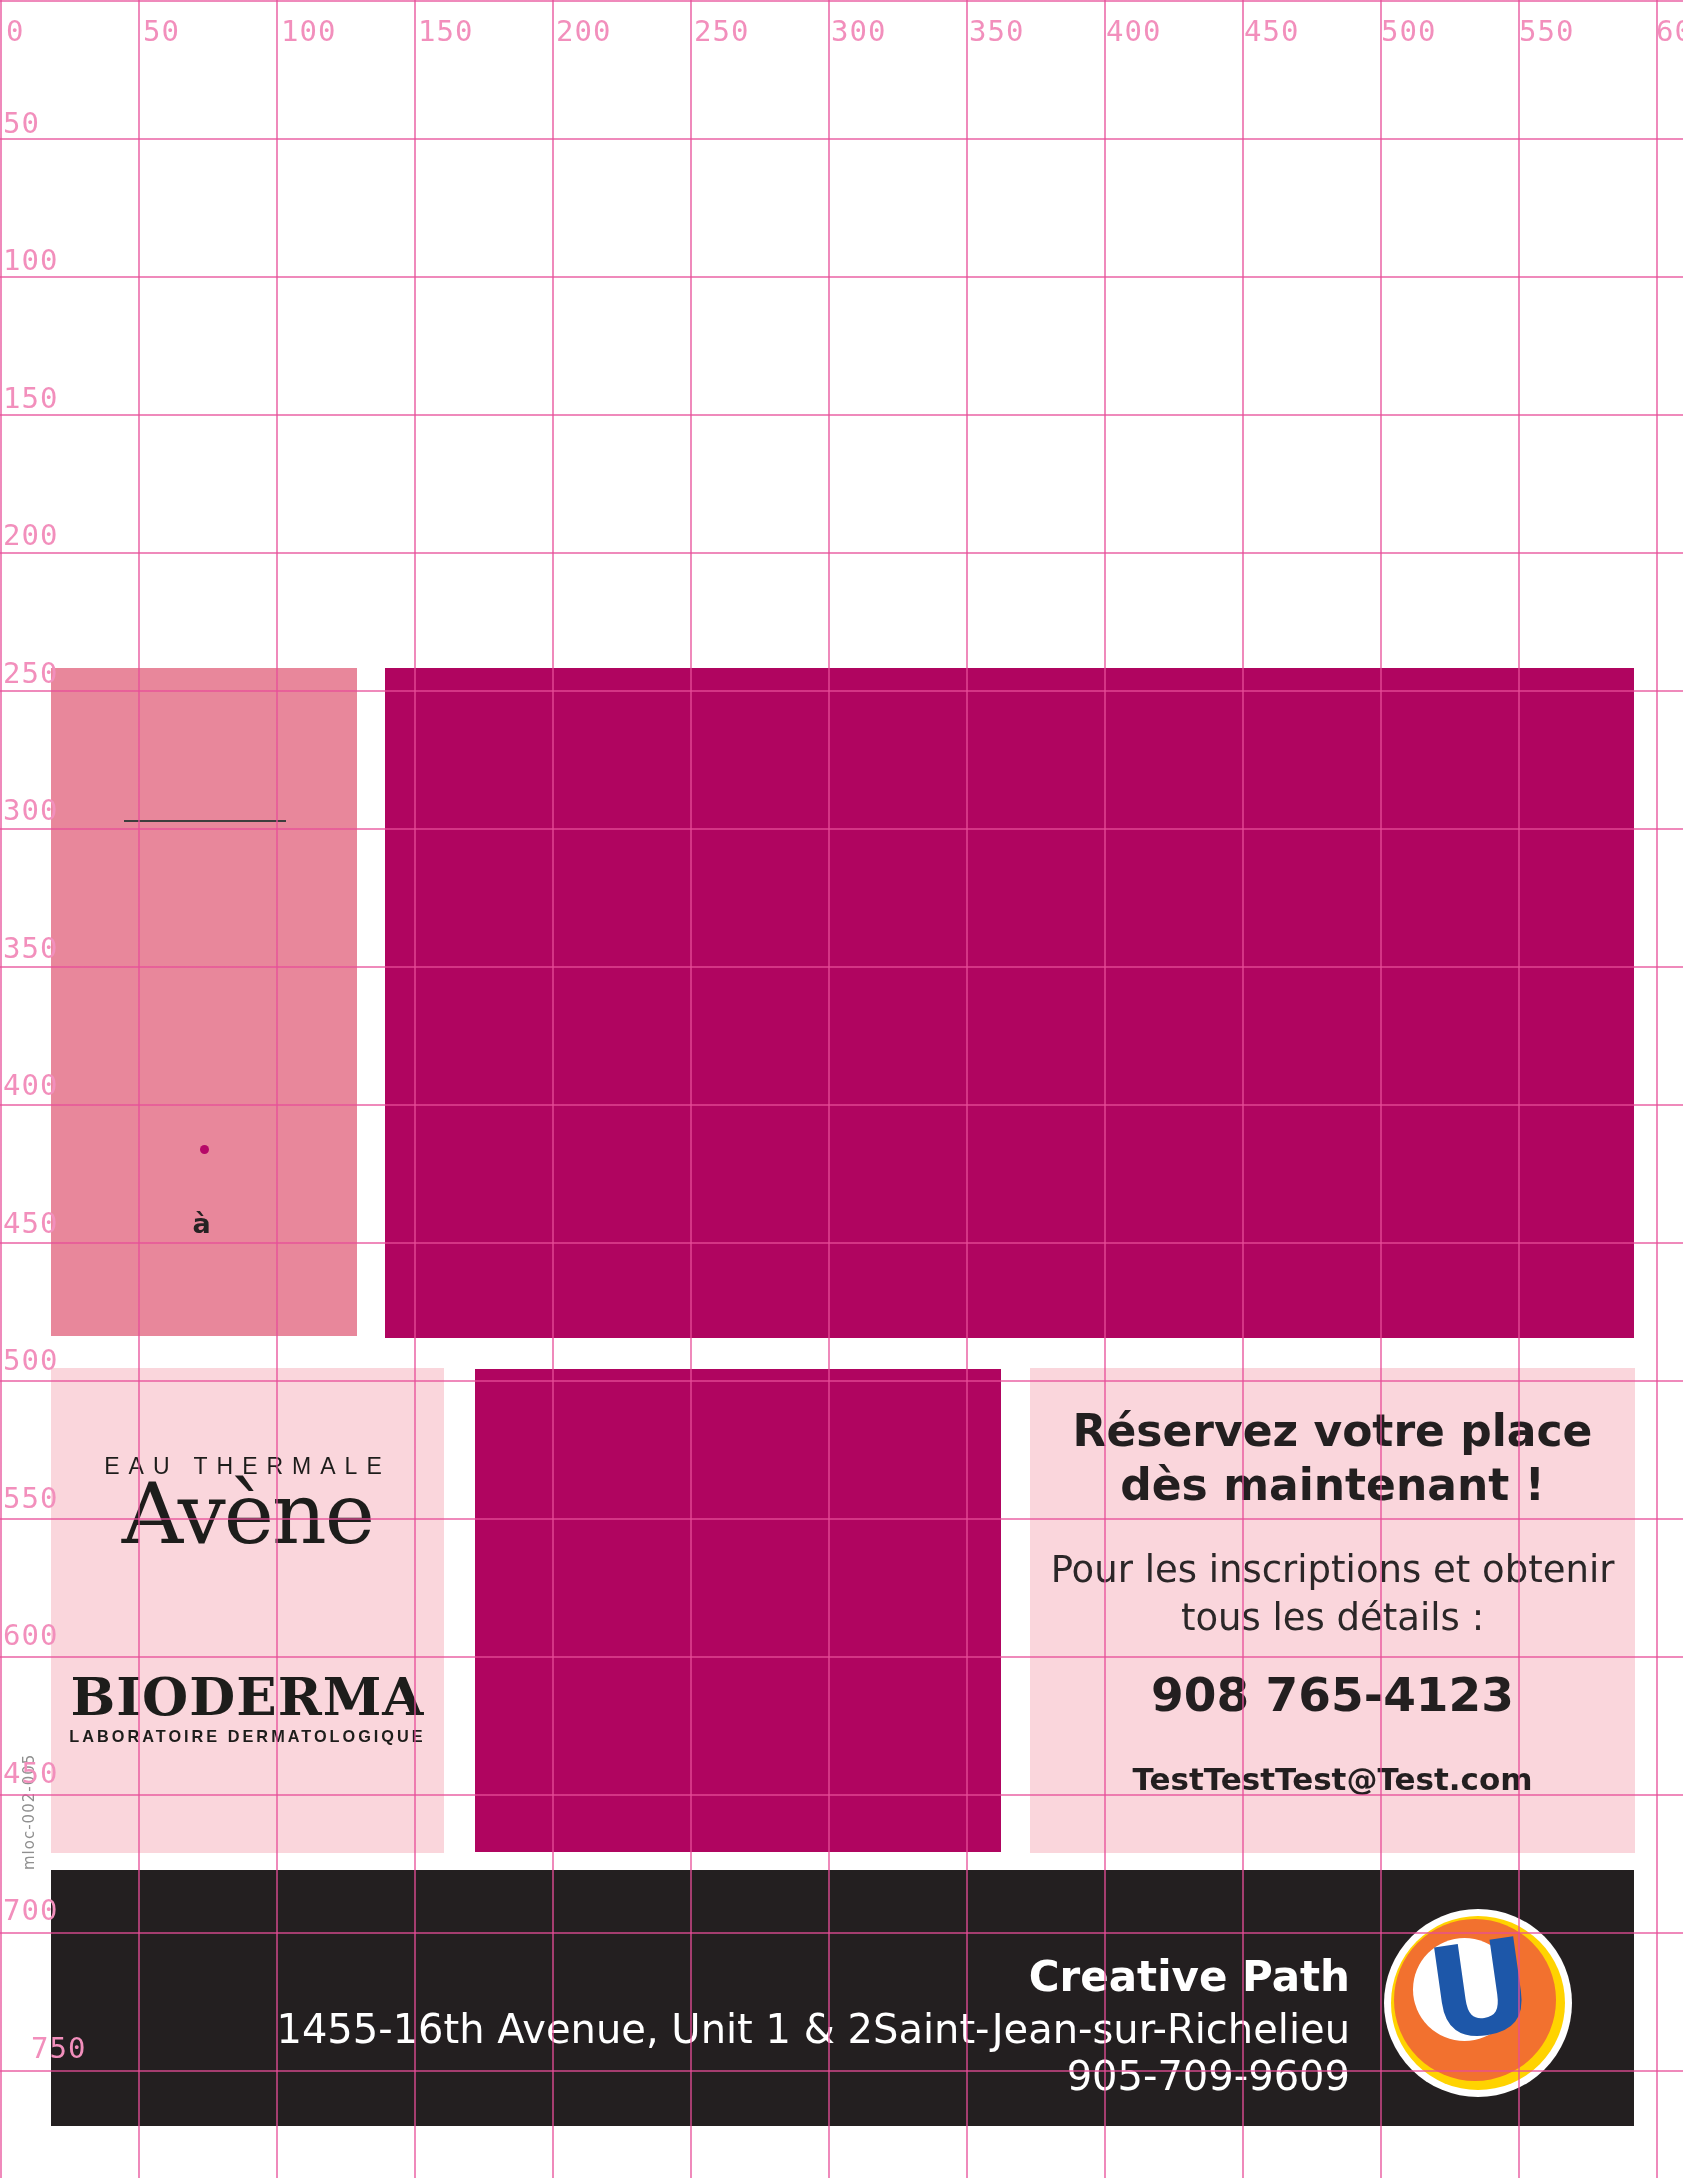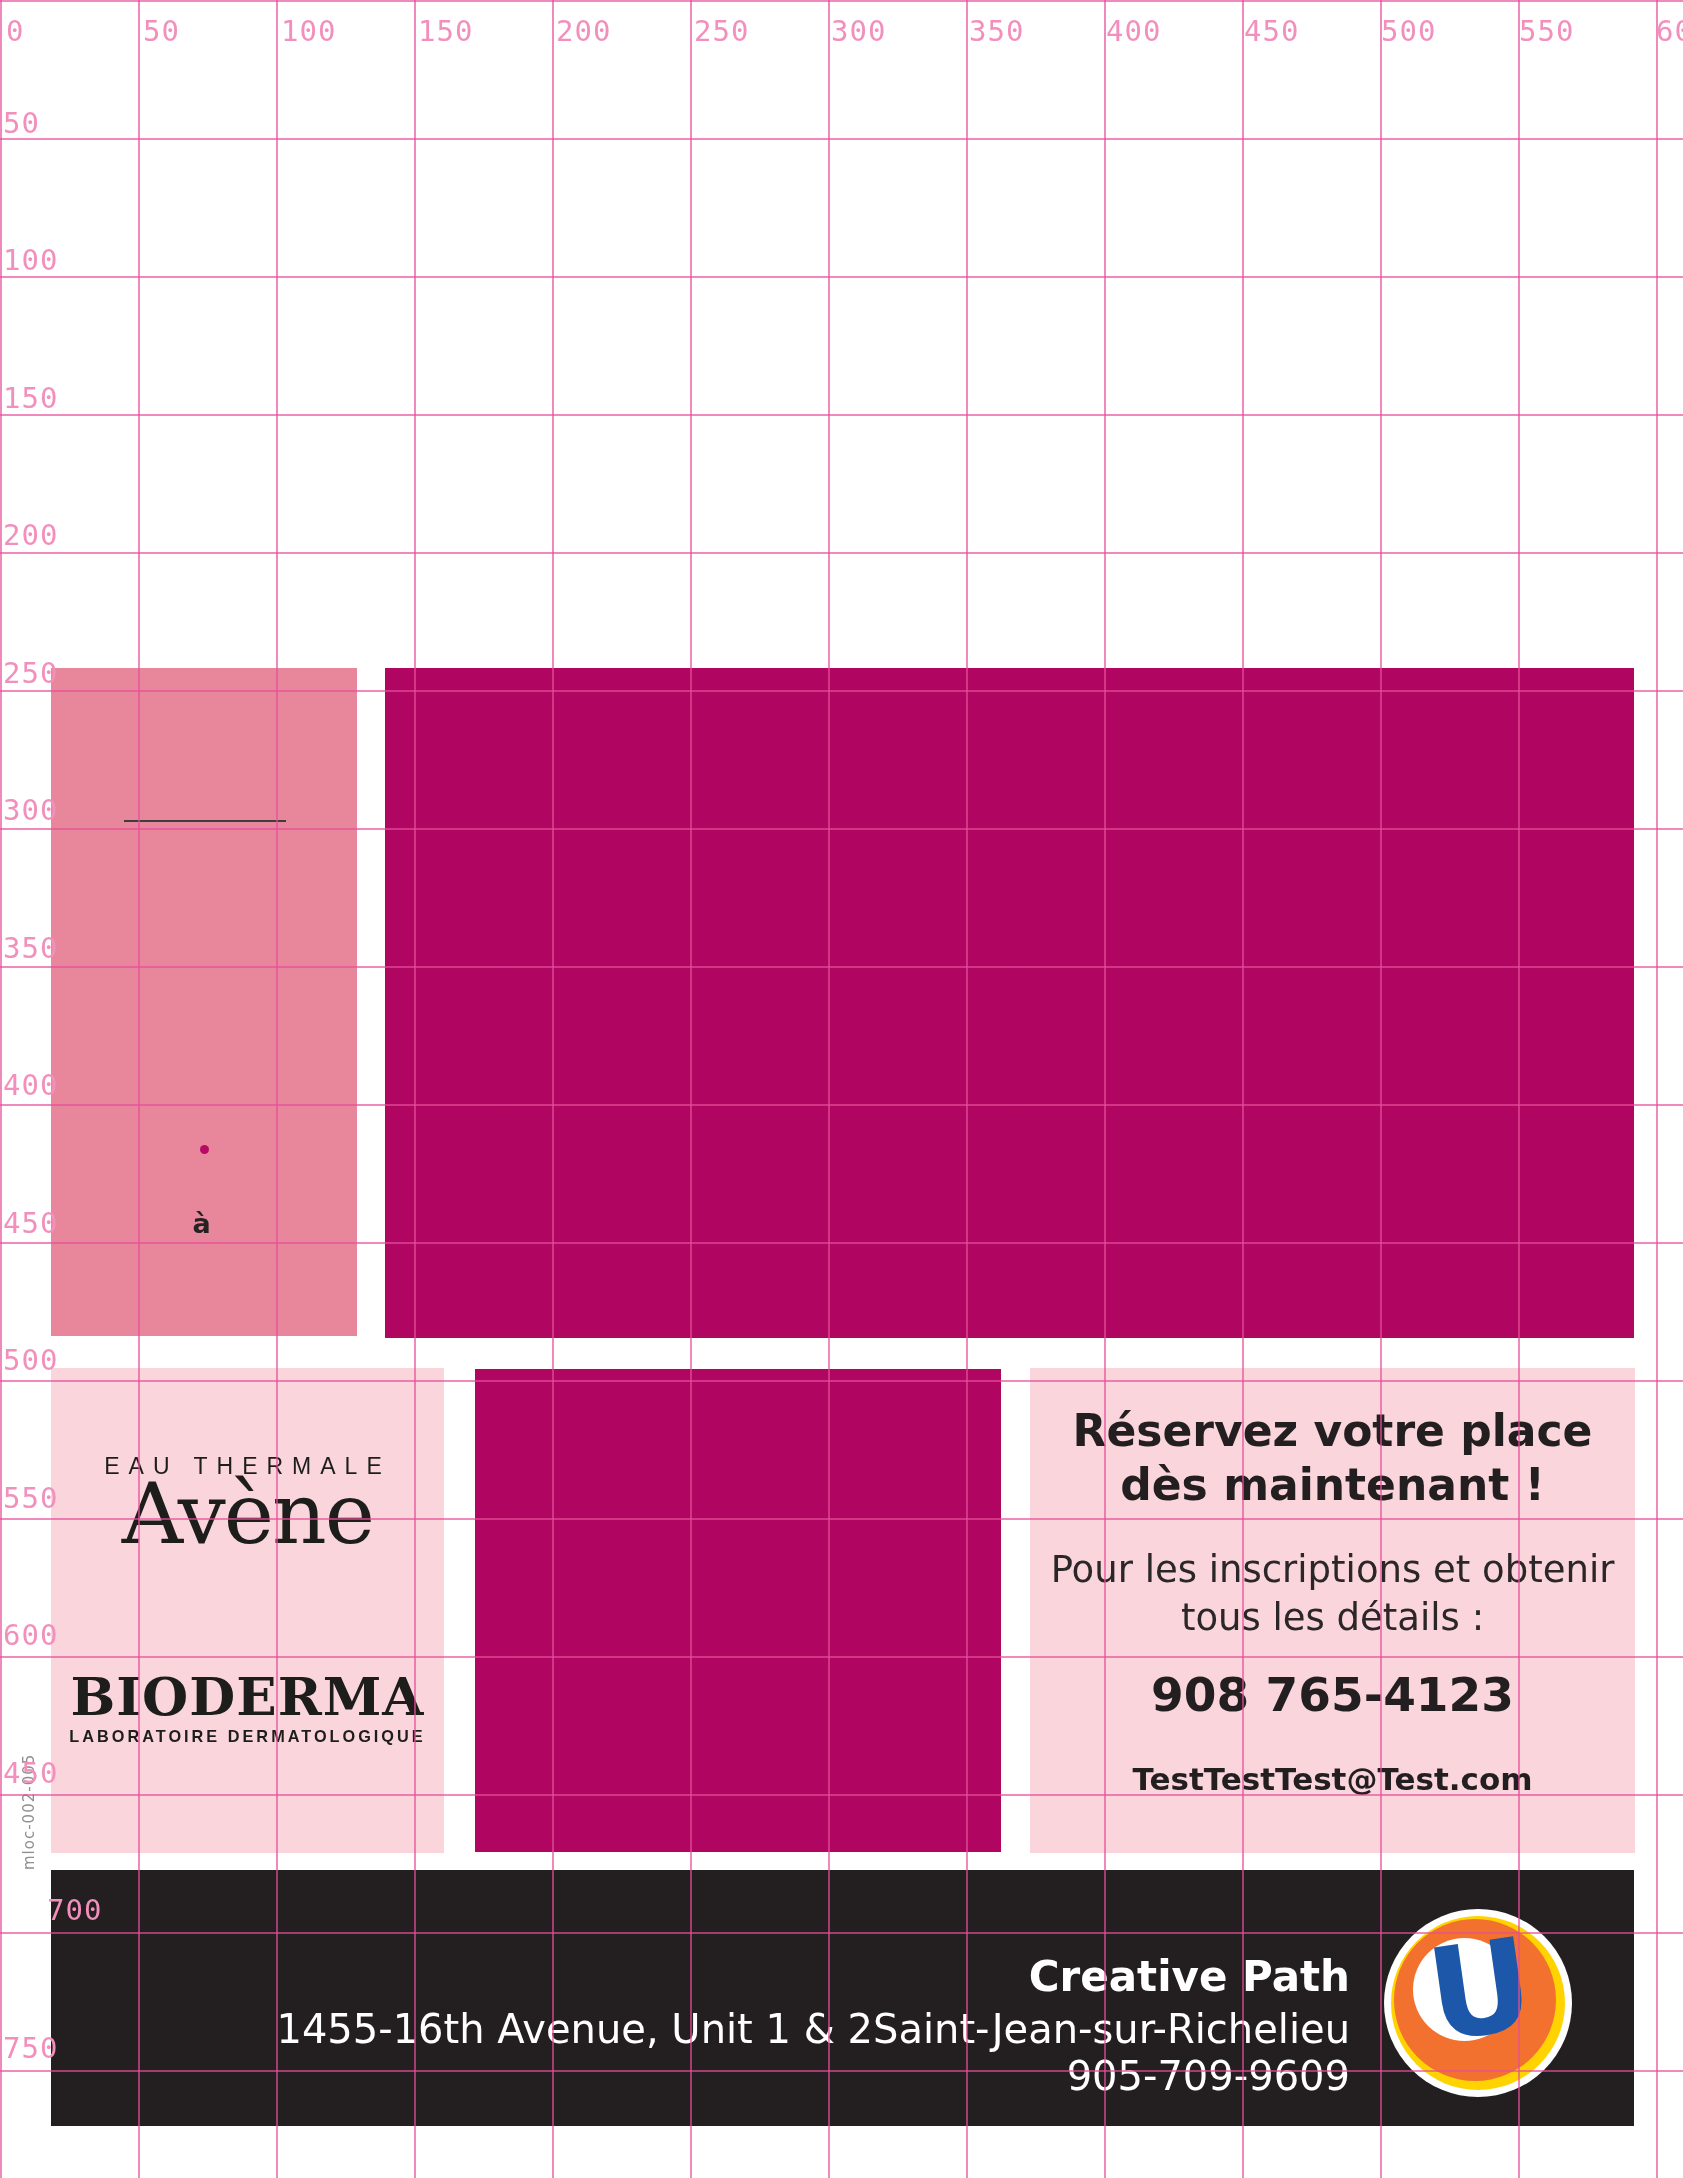--- a/index.html
+++ b/index.html
@@ -134,16 +134,16 @@
     <span class="ruler-label" style="left: 3px; top: 521px;">200</span>
     <span class="ruler-label" style="left: 3px; top: 659px;">250</span>
     <span class="ruler-label" style="left: 3px; top: 796px;">300</span>
     <span class="ruler-label" style="left: 3px; top: 934px;">350</span>
     <span class="ruler-label" style="left: 3px; top: 1071px;">400</span>
     <span class="ruler-label" style="left: 3px; top: 1209px;">450</span>
     <span class="ruler-label" style="left: 3px; top: 1346px;">500</span>
     <span class="ruler-label" style="left: 3px; top: 1484px;">550</span>
     <span class="ruler-label" style="left: 3px; top: 1621px;">600</span>
     <span class="ruler-label" style="left: 3px; top: 1759px;">450</span>
-    <span class="ruler-label" style="left: 3px; top: 1896px; padding-left: 44px;">700</span>
-    <span class="ruler-label" style="left: 3px; top: 2034px;">750</span>
+    <span class="ruler-label" style="left: 3px; top: 1896px;">700</span>
+    <span class="ruler-label" style="left: 3px; top: 2034px; padding-left: 28px;">750</span>
   </div>
 
 
 </body></html>

